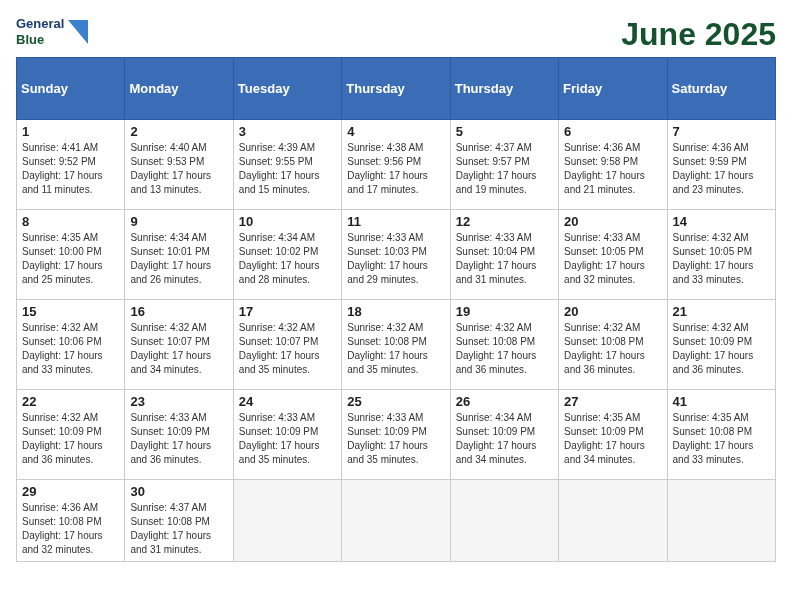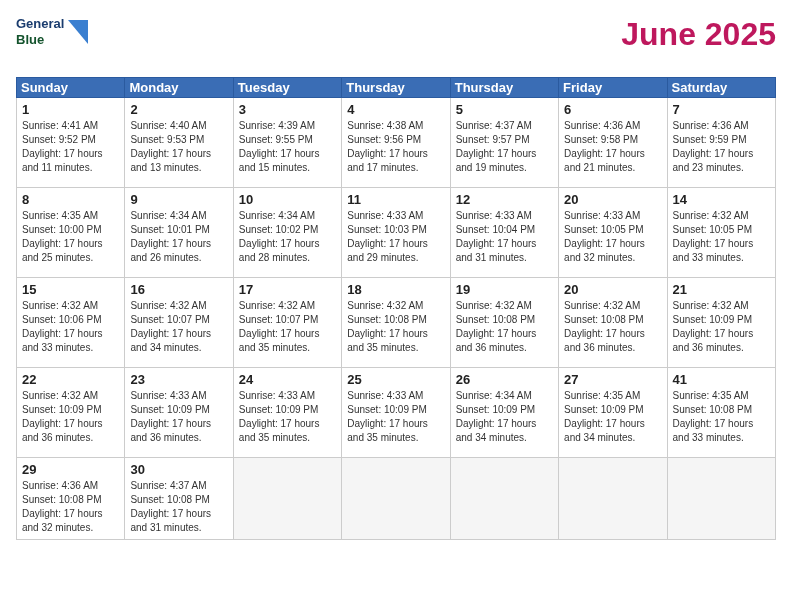--- a/index.html
+++ b/index.html
@@ -7,50 +7,50 @@
       font-family: Arial, sans-serif;
       background: #fff;
       width: 792px;
       min-height: 612px;
       padding: 16px;
     }
     .header {
       display: flex;
       align-items: flex-start;
       justify-content: space-between;
-      margin-bottom: 24px;
+      margin-bottom: 4px;
     }
     .logo {
       display: flex;
       align-items: center;
       gap: 4px;
     }
     .title-block {
       text-align: right;
     }
     .main-title {
       font-size: 32px;
       font-weight: bold;
-      color: #be185d;
+      color: #14532d;
     }
     .subtitle {
       font-size: 15px;
       color: #444;
     }
     .calendar {
       width: 100%;
       border-collapse: collapse;
       border: 1px solid #ccc;
     }
     .calendar th {
       background: #3a6db5;
       color: #fff;
       font-size: 13px;
       font-weight: bold;
-      padding: 2px 4px;
+      padding: 23px 4px;
       text-align: left;
       border: 1px solid #2a5a9f;
     }
     .calendar td {
       vertical-align: top;
       border: 1px solid #ccc;
       padding: 4px 5px;
       font-size: 10.5px;
       color: #333;
       background: #fff;

